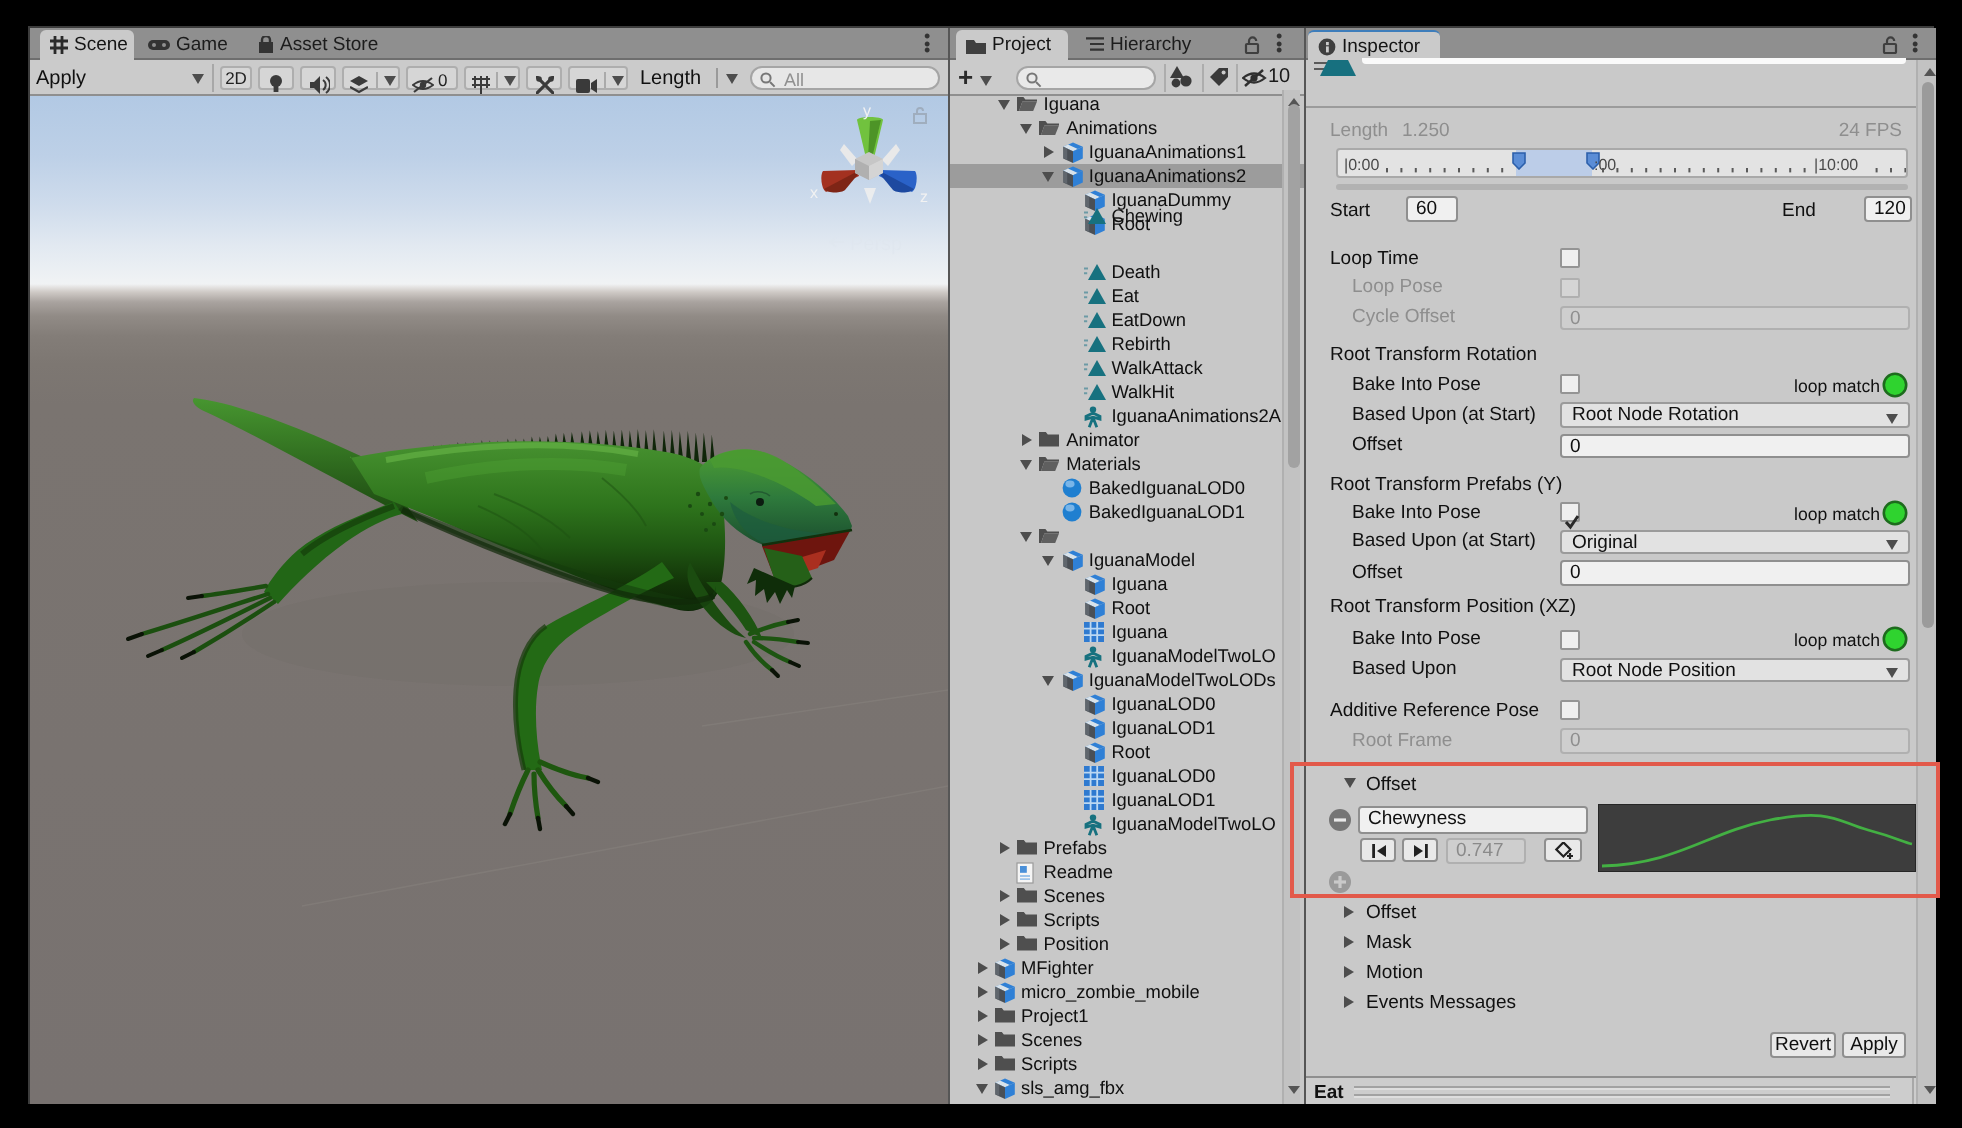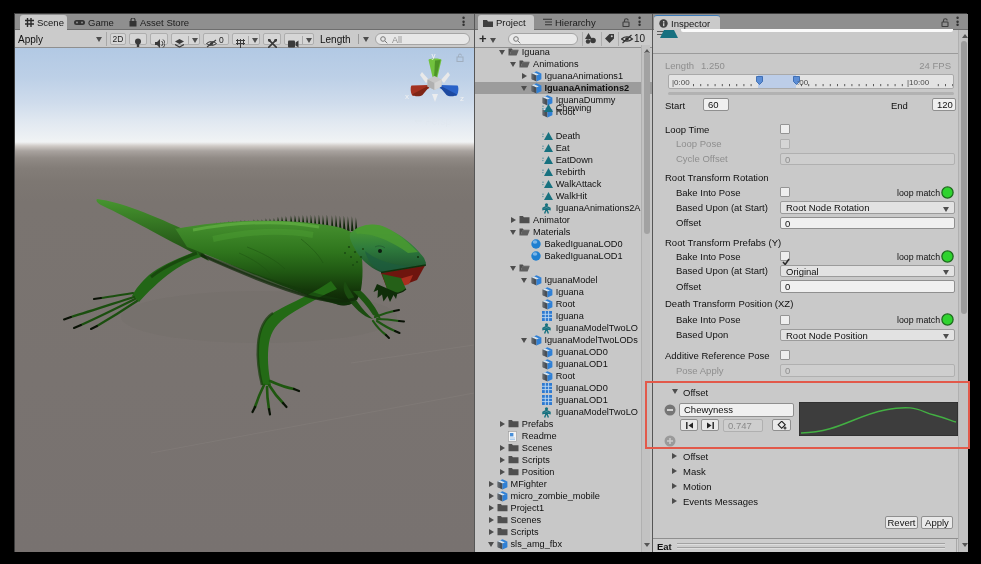--- a/index.html
+++ b/index.html
@@ -288,21 +288,21 @@
           <span class="arr arR" style="left:47.4px;top:2.6px"></span>
           <span class="abs" style="left:55.7px;top:0.5px"><svg width="11" height="11" viewBox="0 0 11 11">
               <path d="M5.5 0.2L10.4 2.4 5.5 4.6 0.6 2.4z" fill="#2f80d6"></path>
               <path d="M3 1.3L7.9 3.5 5.5 4.6 0.6 2.4z" fill="#d8e2ea"></path>
               <path d="M0.6 2.4L5.5 4.6v5.9L0.6 8.2z" fill="#4a4f55"></path>
               <path d="M0.6 2.4L2.6 3.3v5.7l-2-1z" fill="#6a7077" opacity="0.7"></path>
               <path d="M10.4 2.4L5.5 4.6v5.9l4.9-2.3z" fill="#2f80d6"></path>
             </svg></span>
           <span class="abs" style="left:69.4px;top:0.5px">IguanaAnimations1</span>
         </div>
-<div class="trow" style="top:34px;background:#9c9c9c;font-weight:bold;">
+<div class="trow" style="top:34px;background:#9c9c9c;">
           <span class="arr arD" style="left:46.4px;top:3.6px"></span>
           <span class="abs" style="left:55.7px;top:0.5px"><svg width="11" height="11" viewBox="0 0 11 11">
               <path d="M5.5 0.2L10.4 2.4 5.5 4.6 0.6 2.4z" fill="#2f80d6"></path>
               <path d="M3 1.3L7.9 3.5 5.5 4.6 0.6 2.4z" fill="#d8e2ea"></path>
               <path d="M0.6 2.4L5.5 4.6v5.9L0.6 8.2z" fill="#4a4f55"></path>
               <path d="M0.6 2.4L2.6 3.3v5.7l-2-1z" fill="#6a7077" opacity="0.7"></path>
               <path d="M10.4 2.4L5.5 4.6v5.9l4.9-2.3z" fill="#2f80d6"></path>
             </svg></span>
           <span class="abs" style="left:69.4px;top:0.5px">IguanaAnimations2</span>
         </div>
@@ -716,32 +716,32 @@
           <path d="M1 4l2.2 2.5L7 1" stroke="#2a2a2a" stroke-width="1.5" fill="none"></path>
         </svg></div>
 <div class="lbl" style="left:244px;top:237.5px;font-size:8.8px">loop match</div>
       <svg class="abs" width="13" height="13" style="left:288px;top:235.5px">
         <circle cx="6.5" cy="6.5" r="5.6" fill="#2fd32f" stroke="#1d6b1d" stroke-width="1.3"></circle>
       </svg>
 <div class="lbl" style="left:23px;top:251.0px">Based Upon (at Start)</div>
 <div class="dd" style="left:127px;top:250.5px;width:175px;height:12.5px;line-height:11px">Original<span class="arr arD" style="right:5px;top:4.5px"></span></div>
 <div class="lbl" style="left:23px;top:266.5px">Offset</div>
 <div class="field" style="left:127px;top:266.0px;width:175px;height:12.5px;line-height:11px">0</div>
-<div class="lbl" style="left:12px;top:283.5px">Death Transform Position (XZ)</div>
+<div class="lbl" style="left:12px;top:283.5px">Root Transform Position (XZ)</div>
 <div class="lbl" style="left:23px;top:300.0px">Bake Into Pose</div>
 <div class="cb" style="left:127px;top:300.5px"></div>
 <div class="lbl" style="left:244px;top:301.0px;font-size:8.8px">loop match</div>
       <svg class="abs" width="13" height="13" style="left:288px;top:299.0px">
         <circle cx="6.5" cy="6.5" r="5.6" fill="#2fd32f" stroke="#1d6b1d" stroke-width="1.3"></circle>
       </svg>
 <div class="lbl" style="left:23px;top:315.0px">Based Upon</div>
 <div class="dd" style="left:127px;top:314.5px;width:175px;height:12.5px;line-height:11px">Root Node Position<span class="arr arD" style="right:5px;top:4.5px"></span></div>
 <div class="lbl" style="left:12px;top:335.5px">Additive Reference Pose</div>
 <div class="cb" style="left:127px;top:336.0px"></div>
-<div class="glbl" style="left:23px;top:350.5px">Pose Apply</div>
+<div class="glbl" style="left:23px;top:350.5px">Root Frame</div>
 <div class="dfield" style="left:127px;top:350.0px;width:175px;height:12.5px;line-height:11px">0</div>
 <span class="arr arD abs" style="left:19px;top:375px"></span>
 <div class="lbl" style="left:30px;top:372.5px">Offset</div>
 <svg class="abs" width="12" height="12" style="left:11px;top:390px">
         <circle cx="6" cy="6" r="5.5" fill="#757575"></circle>
         <rect x="3" y="5.2" width="6" height="1.6" fill="#e8e8e8"></rect>
       </svg>
 <div class="field" style="left:26px;top:389px;width:115px;height:13.5px;line-height:12px">Chewyness</div>
 <svg class="abs" width="159" height="34" style="left:146px;top:388px">
         <rect x="0" y="0" width="159" height="34" fill="#3d3d3d" stroke="#262626" stroke-width="1"></rect>

